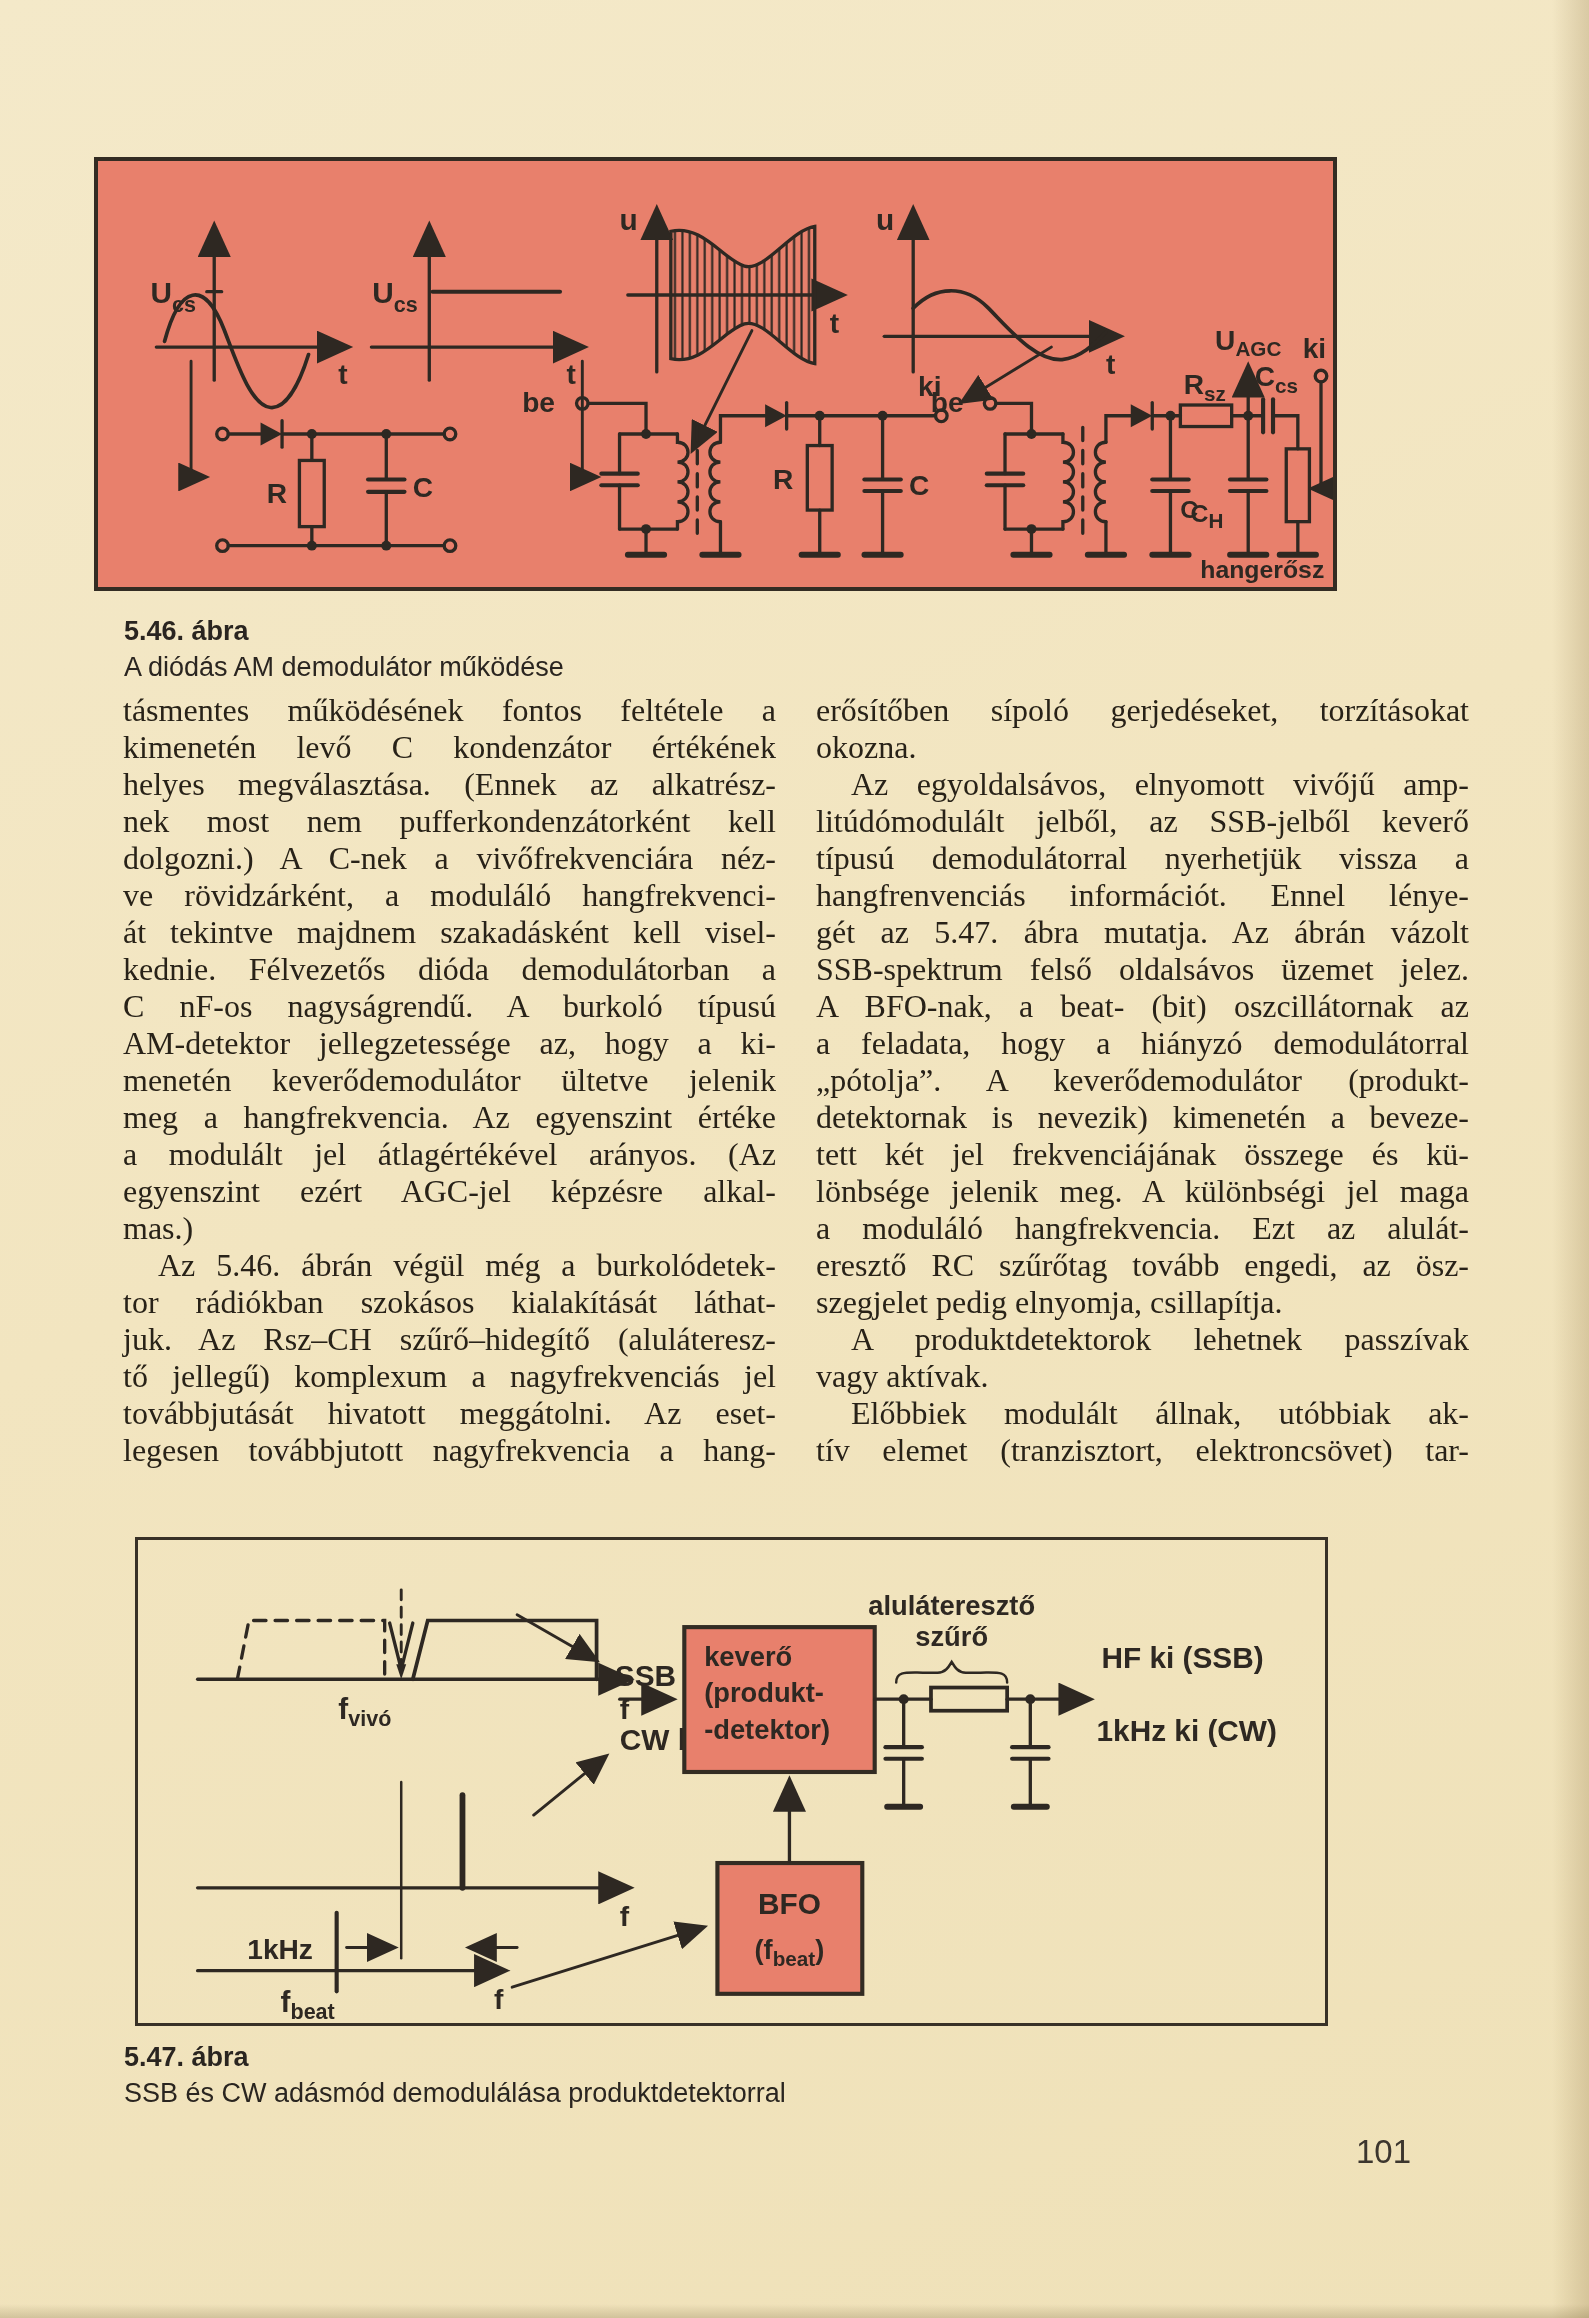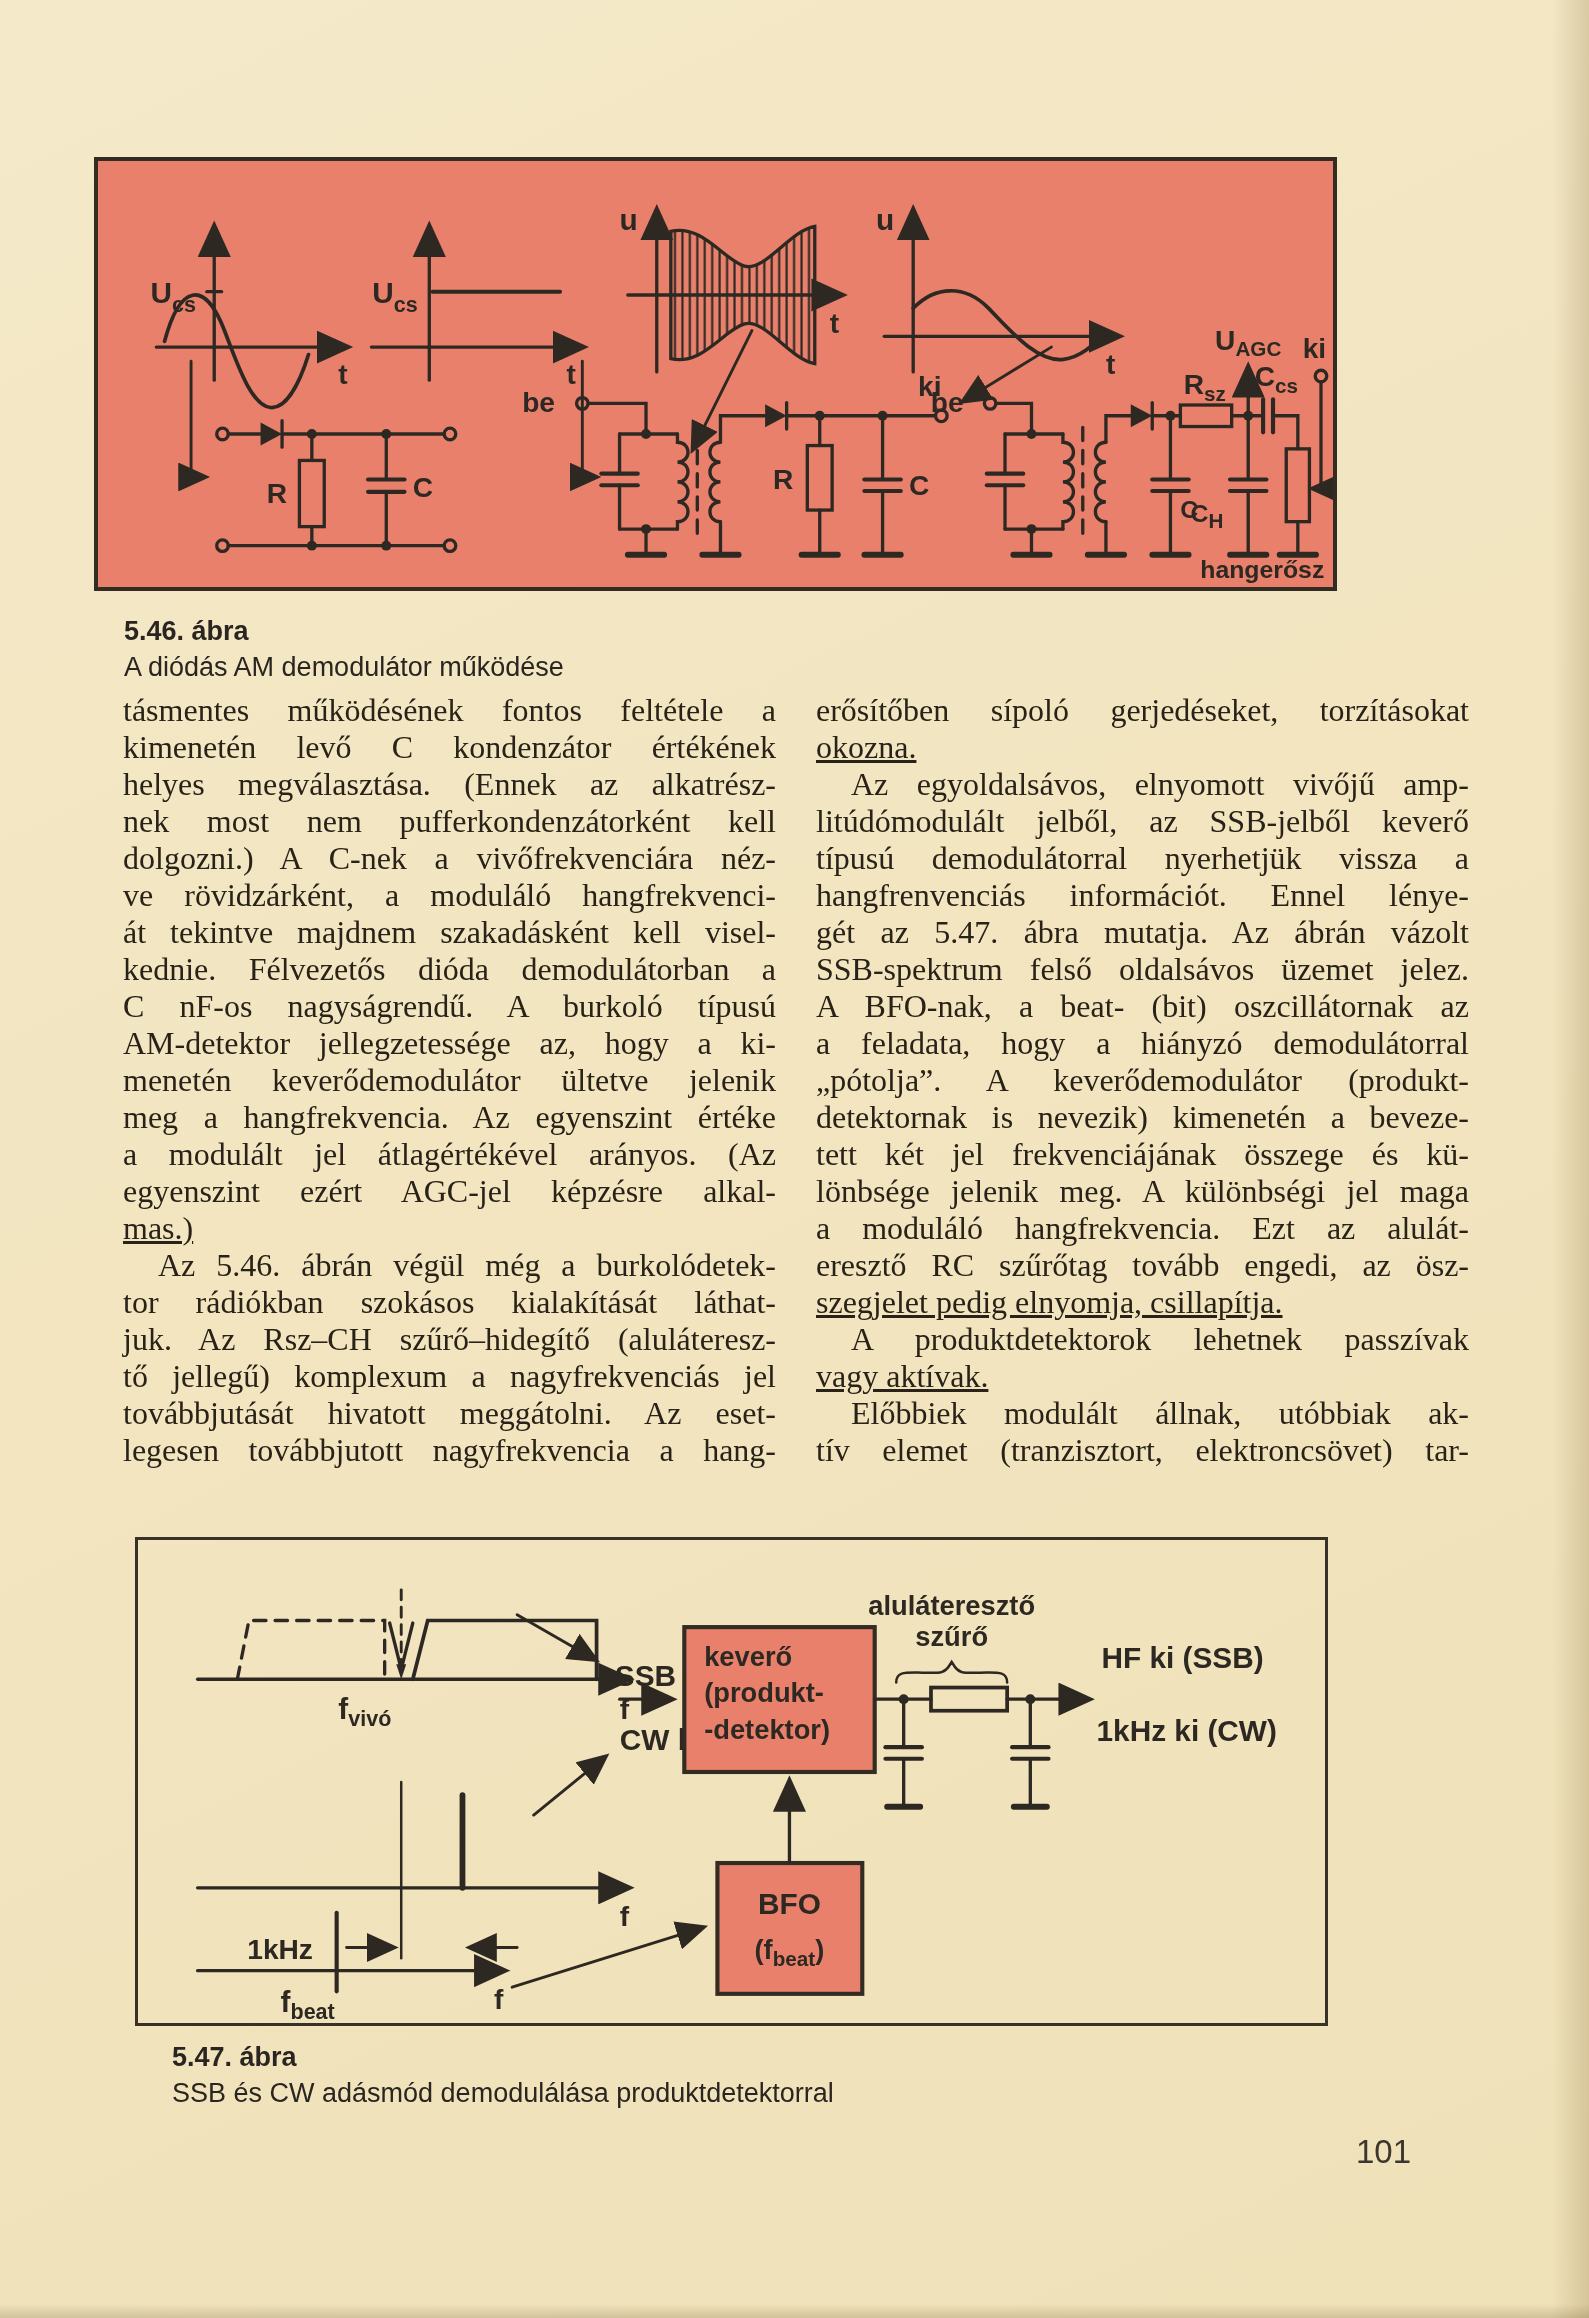--- a/index.html
+++ b/index.html
@@ -18,27 +18,27 @@
     background:linear-gradient(to bottom, rgba(0,0,0,0), rgba(90,70,30,.22));
     pointer-events:none;
   }
   .fig546{position:absolute; left:94px; top:157px; width:1235px; height:426px;
     background:#e8806c; border:4.1px solid #332c23; box-sizing:content-box;}
   .fig547{position:absolute; left:135px; top:1537px; width:1187px; height:483px;
     border:3.3px solid #383127; box-sizing:content-box;}
   .cap{position:absolute; font:400 27px/36px "Liberation Sans",sans-serif; color:#2a2520;}
   .cap .num{display:block; font-weight:700;}
   .cap1{left:124px; top:613px;}
-  .cap2{left:124px; top:2039px;margin-left:48px;}
+  .cap2{left:124px; top:2039px;}
   .col{position:absolute; top:692px; width:653px;
     font:400 32px/37px "Liberation Serif",serif; color:#282218;}
   .colL{left:123px;}
   .colR{left:816px;}
   .tline{text-align:justify; text-align-last:justify; -moz-text-align-last:justify; white-space:nowrap0;}
-  .tline.end{text-align-last:left;text-decoration:underline; -moz-text-align-last:left;}
+  .tline.end{text-align-last:left; -moz-text-align-last:left;}
   .tline.ind{text-indent:35px;}
   .pagenum{position:absolute; left:1356px; top:2135px;
     font:500 33px/33px "Liberation Sans",sans-serif; color:#3c362e;text-align:right;}
   
   svg{display:block;}
   .ink{stroke:#2e2822; fill:none; stroke-linecap:round;}
   .lt{font-family:"Liberation Sans",sans-serif; fill:#2e2822; font-weight:600;}
   .s36{font-size:36px;} .s34{font-size:34px;} .s33{font-size:33px;}
   .s30{font-size:30px;} .s26{font-size:26px;} .s25{font-size:25px;}
   .salmon{fill:#e8806c; stroke:#332c23;}

